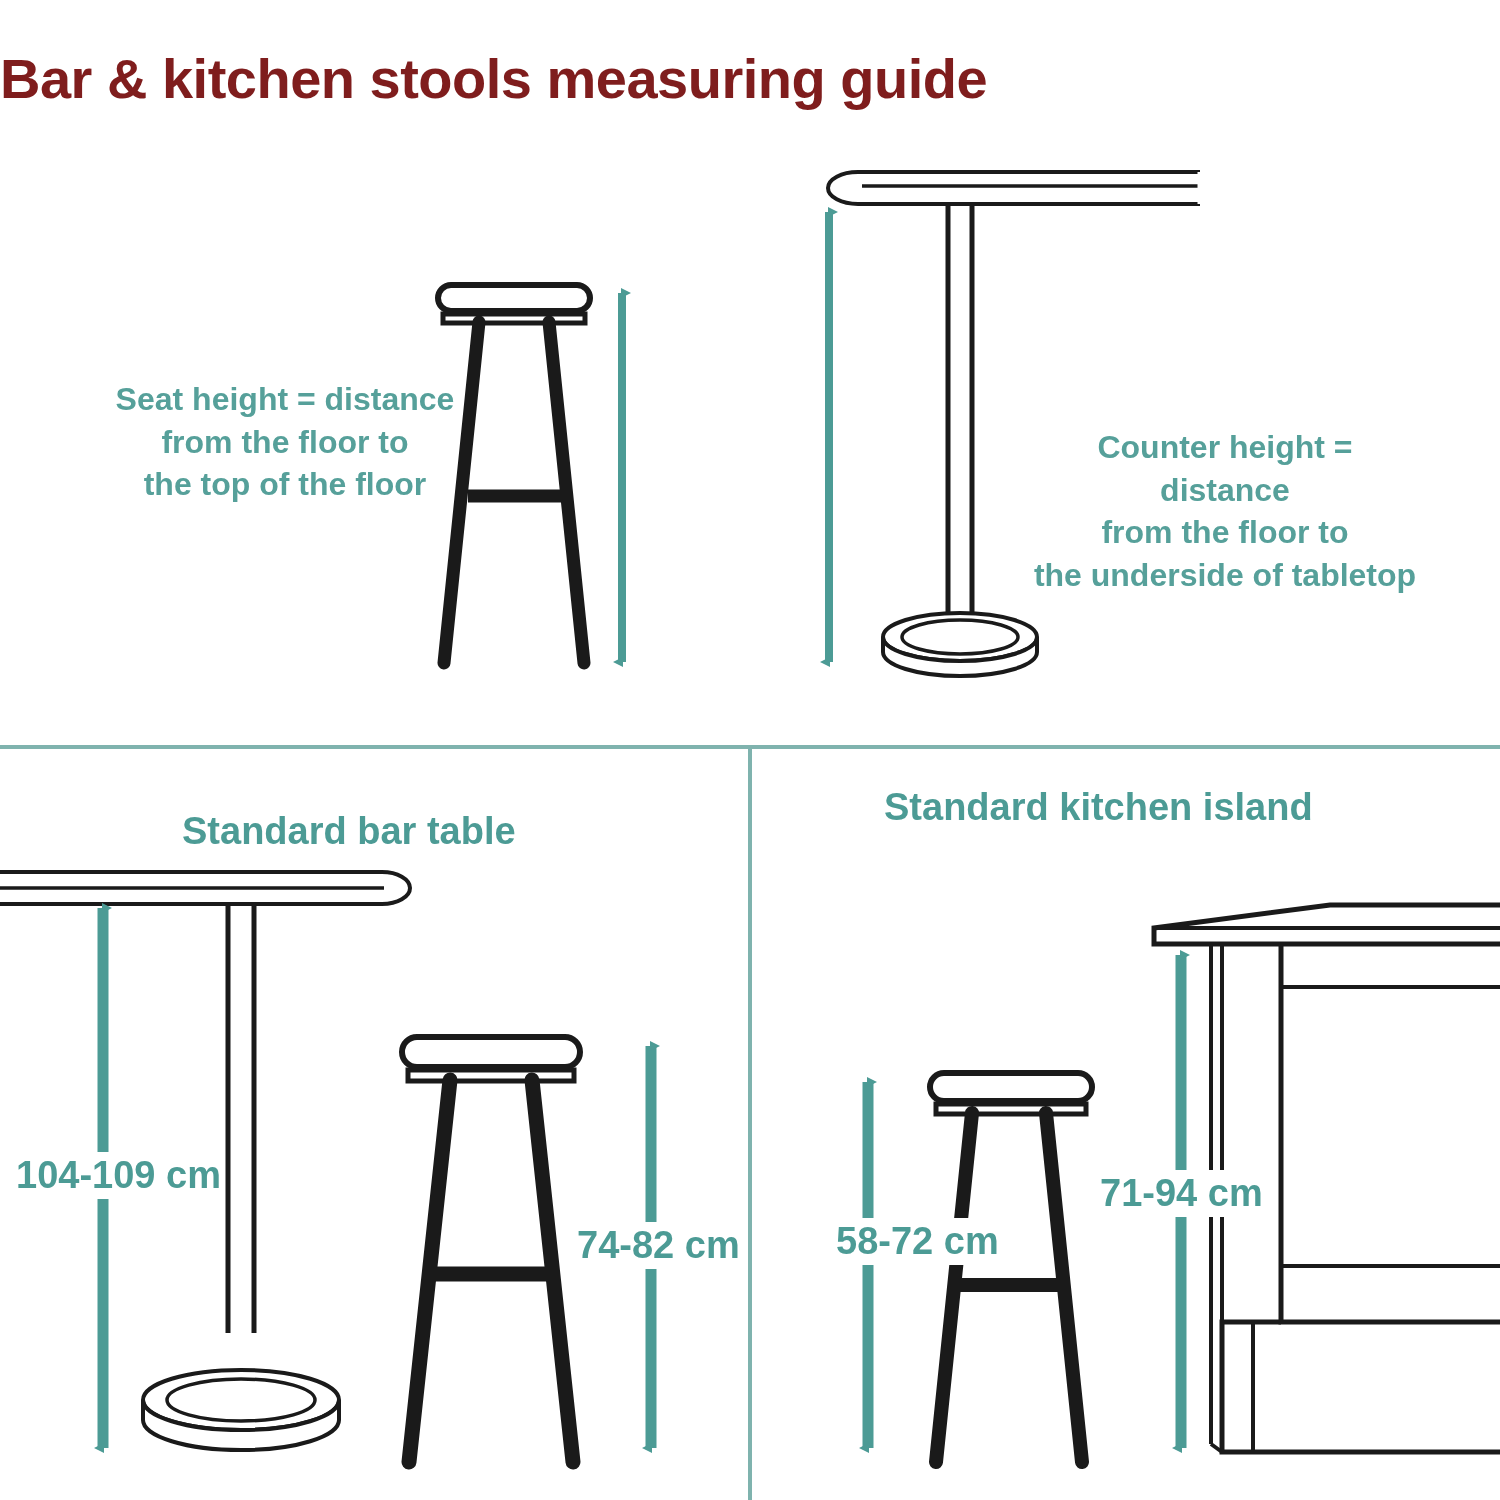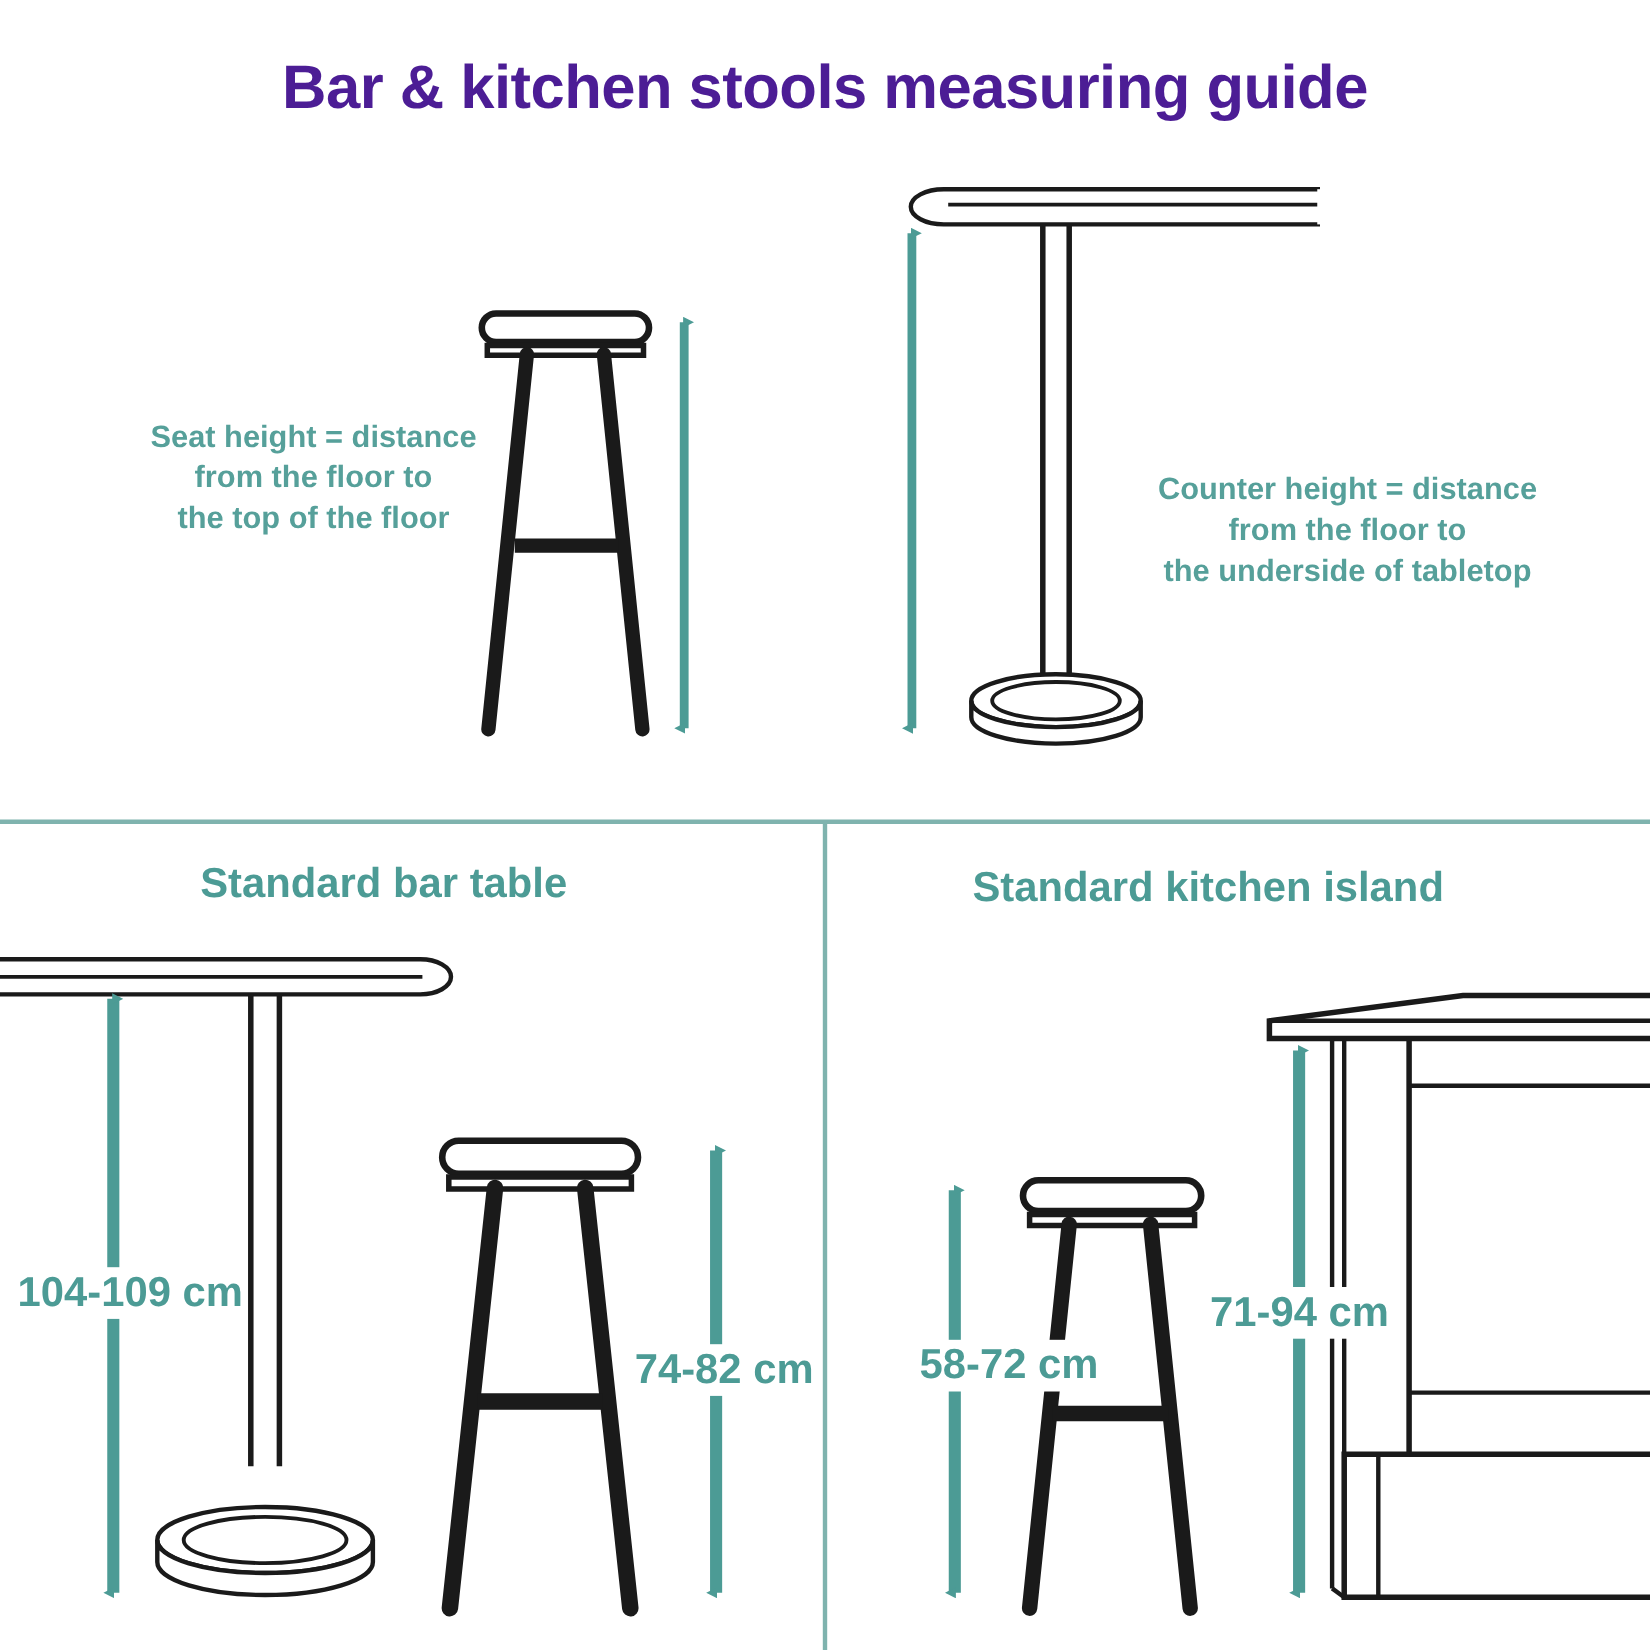--- a/index.html
+++ b/index.html
@@ -8,43 +8,42 @@
     background:#ffffff;
     font-family:"Liberation Sans", sans-serif;
     overflow:hidden;
   }
   #root{position:relative;width:1500px;height:1500px;}
 
   .svg-layer{position:absolute;left:0;top:0;width:1500px;height:1500px;}
 
   .title{
     position:absolute;left:0;top:46px;width:1500px;
-    text-align:center;
     font-size:56px;font-weight:bold;
-    color:#4c1d95;
+    color:#7f1d1d;
     letter-spacing:-0.5px;
     white-space:nowrap;
   }
 
   .caption{
     position:absolute;
     text-align:center;
-    font-size:28px;font-weight:bold;line-height:1.33;
+    font-size:32px;font-weight:bold;line-height:1.33;
     color:#56A09A;
   }
   #caption-seat{left:110px;top:378px;width:350px;}
   #caption-counter{left:1030px;top:378px;width:390px;margin-top:48px;}
 
   .section-title{
     position:absolute;
     font-size:38px;font-weight:bold;
     color:#4C9B95;
     white-space:nowrap;
   }
-  #title-bar-table{left:182px;top:782px;}
+  #title-bar-table{left:182px;top:810px;}
   #title-kitchen-island{left:884px;top:786px;}
 
   .dim-label{
     position:absolute;
     font-size:38px;font-weight:bold;
     color:#4C9B95;
     white-space:nowrap;
     background:#ffffff;
     padding:2px 4px;
   }

